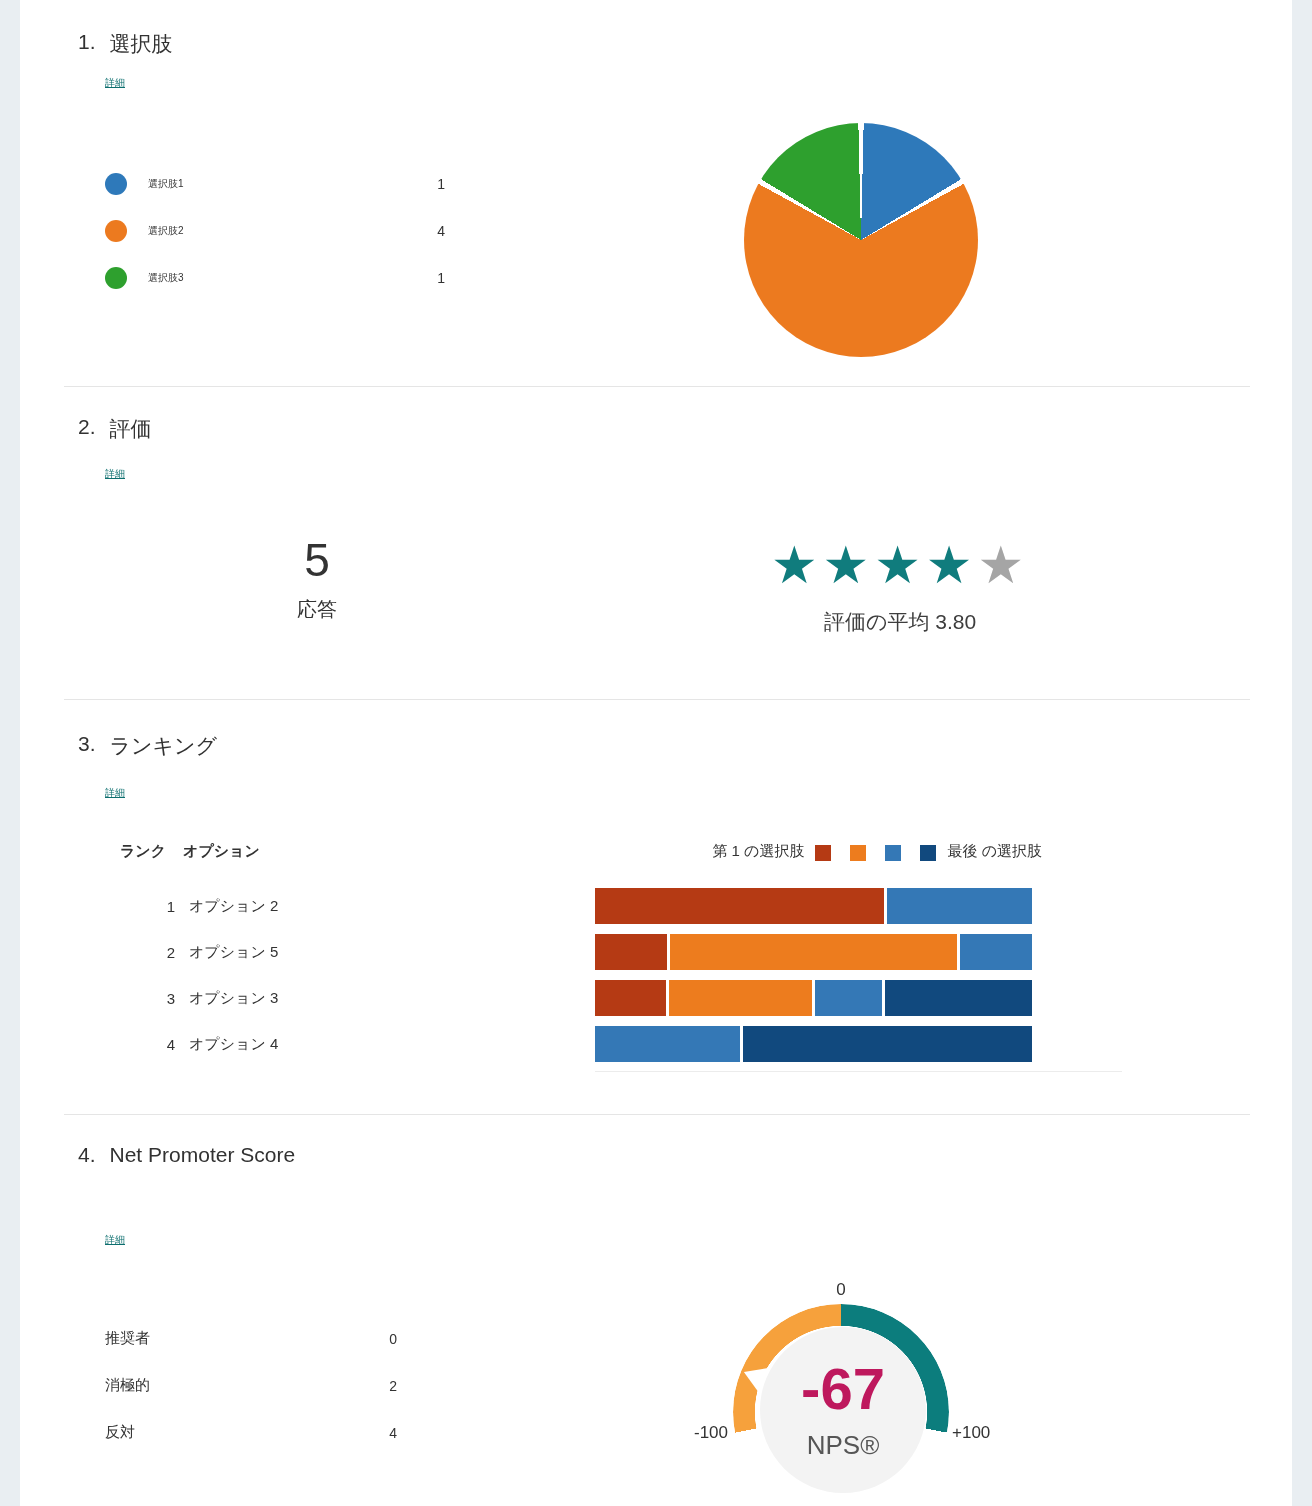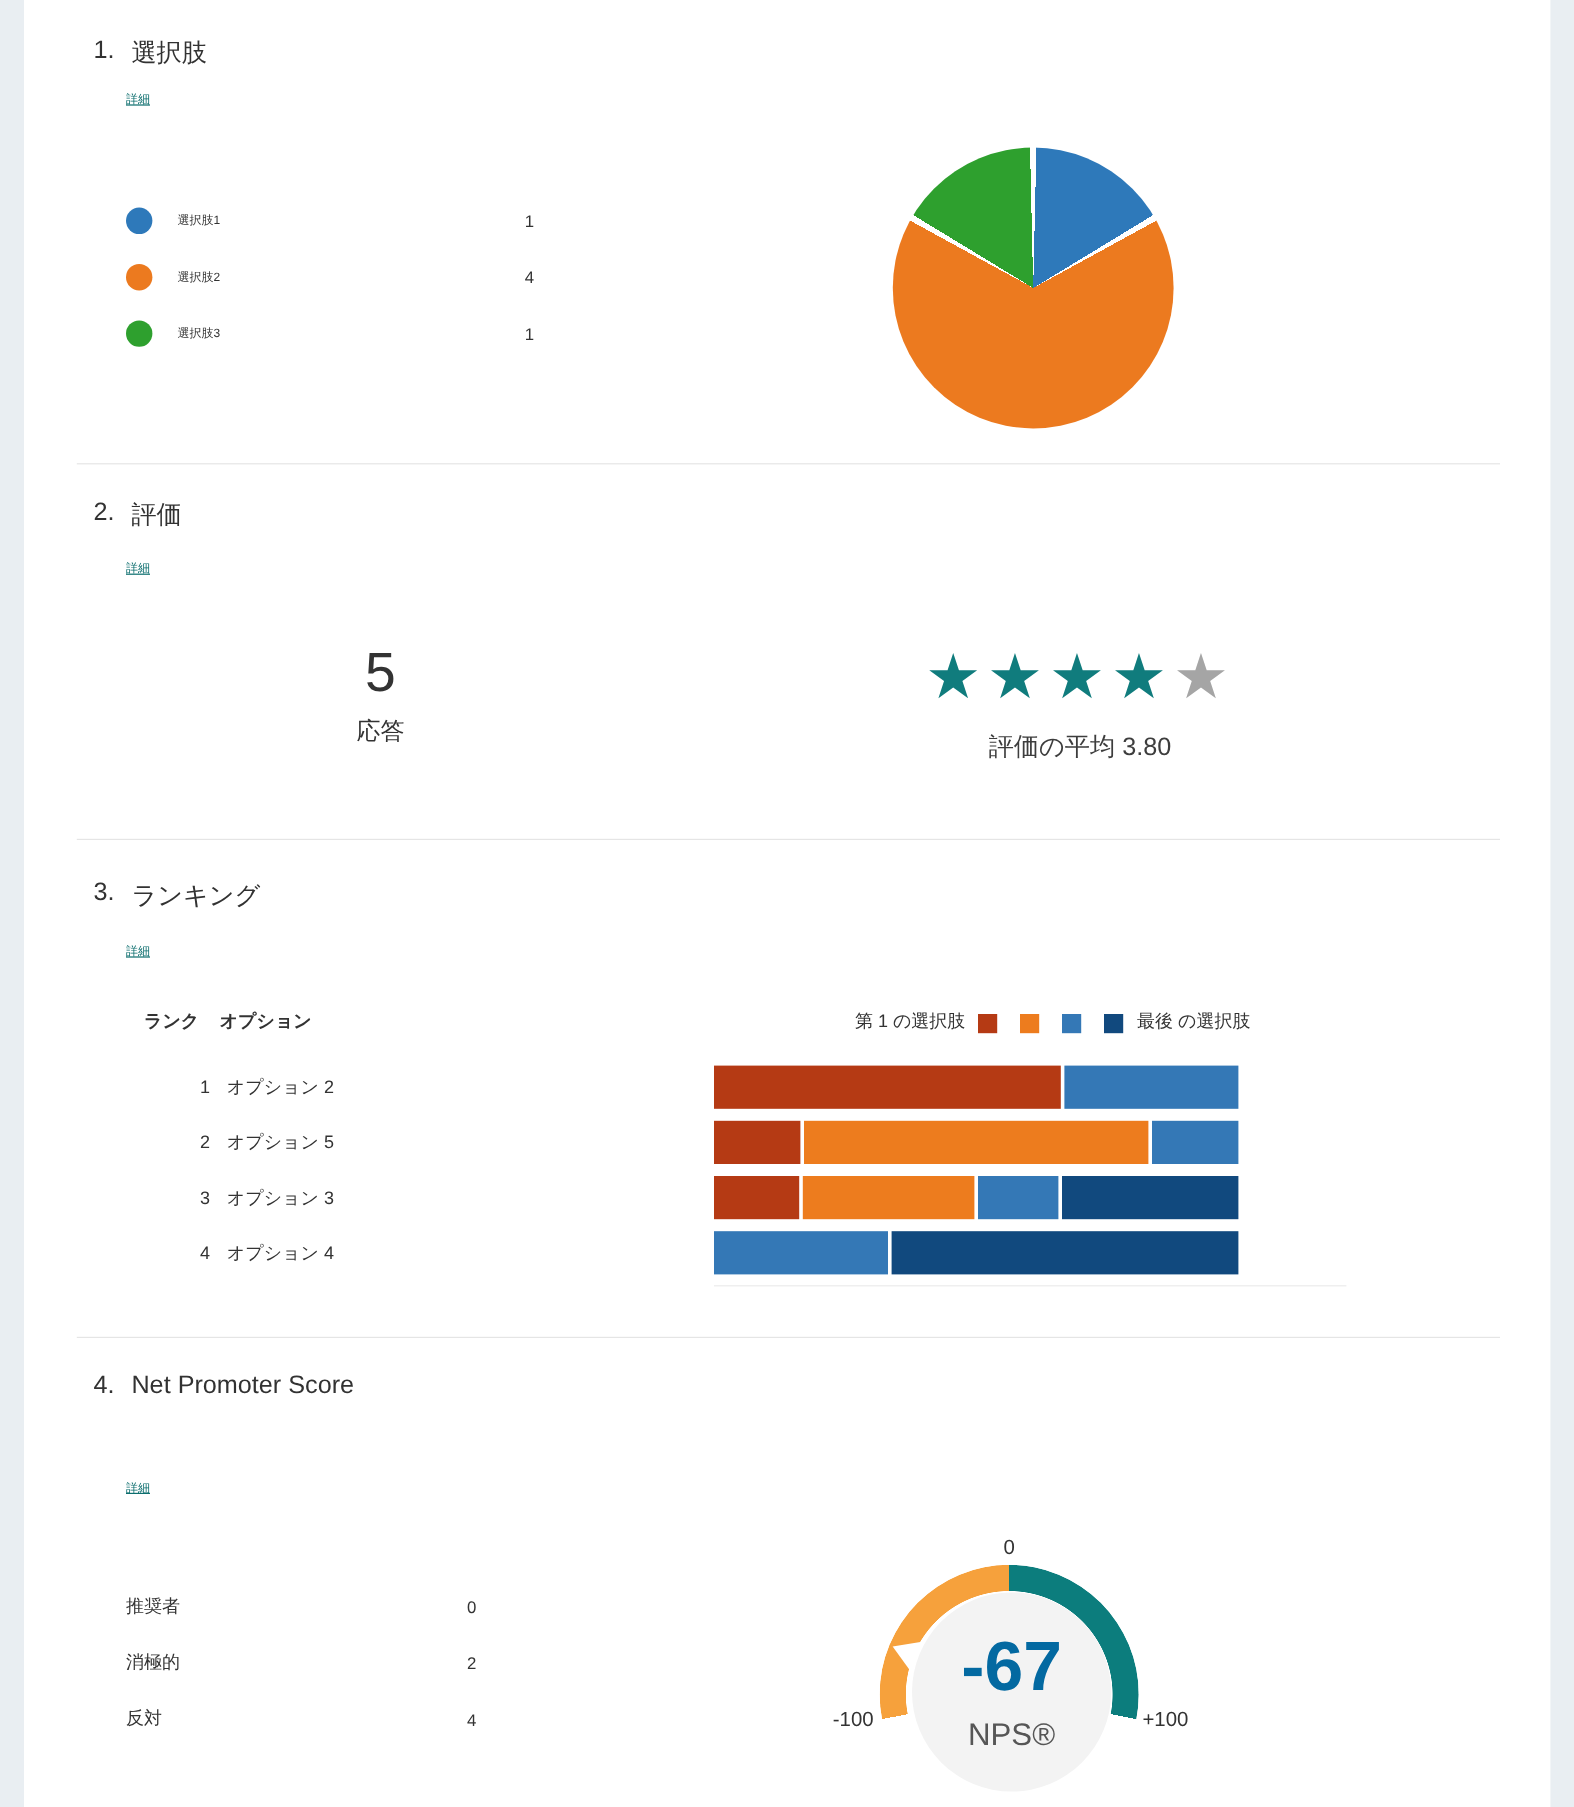--- a/index.html
+++ b/index.html
@@ -90,21 +90,21 @@
   .gauge-notch::before {
     content:""; position:absolute; left:-13px; bottom:84px;
     border-left:13px solid transparent; border-right:13px solid transparent;
     border-bottom:21px solid #ffffff;
   }
   .gauge-circle {
     position:absolute; left:56px; top:43px; width:166px; height:166px; border-radius:50%;
     background:#F3F3F3;
     display:flex; flex-direction:column; align-items:center; justify-content:center;
   }
-  .gauge-score { font-size:58px; font-weight:bold; color:#0369a1; line-height:1; }
+  .gauge-score { font-size:58px; font-weight:bold; color:#be185d; line-height:1; }
   .gauge-nps-label { font-size:26px; color:#565656; margin-top:12px; }
   .gauge-lbl { position:absolute; font-size:17px; color:#333; }
   .lbl-zero { left:137px; top:-4px; transform:translateX(-50%); }
   .lbl-min  { left:-12px; top:139px; width:36px; text-align:right; }
   .lbl-max  { left:248px; top:139px; }
 </style>
 </head>
 <body>
 
 <div class="card">

